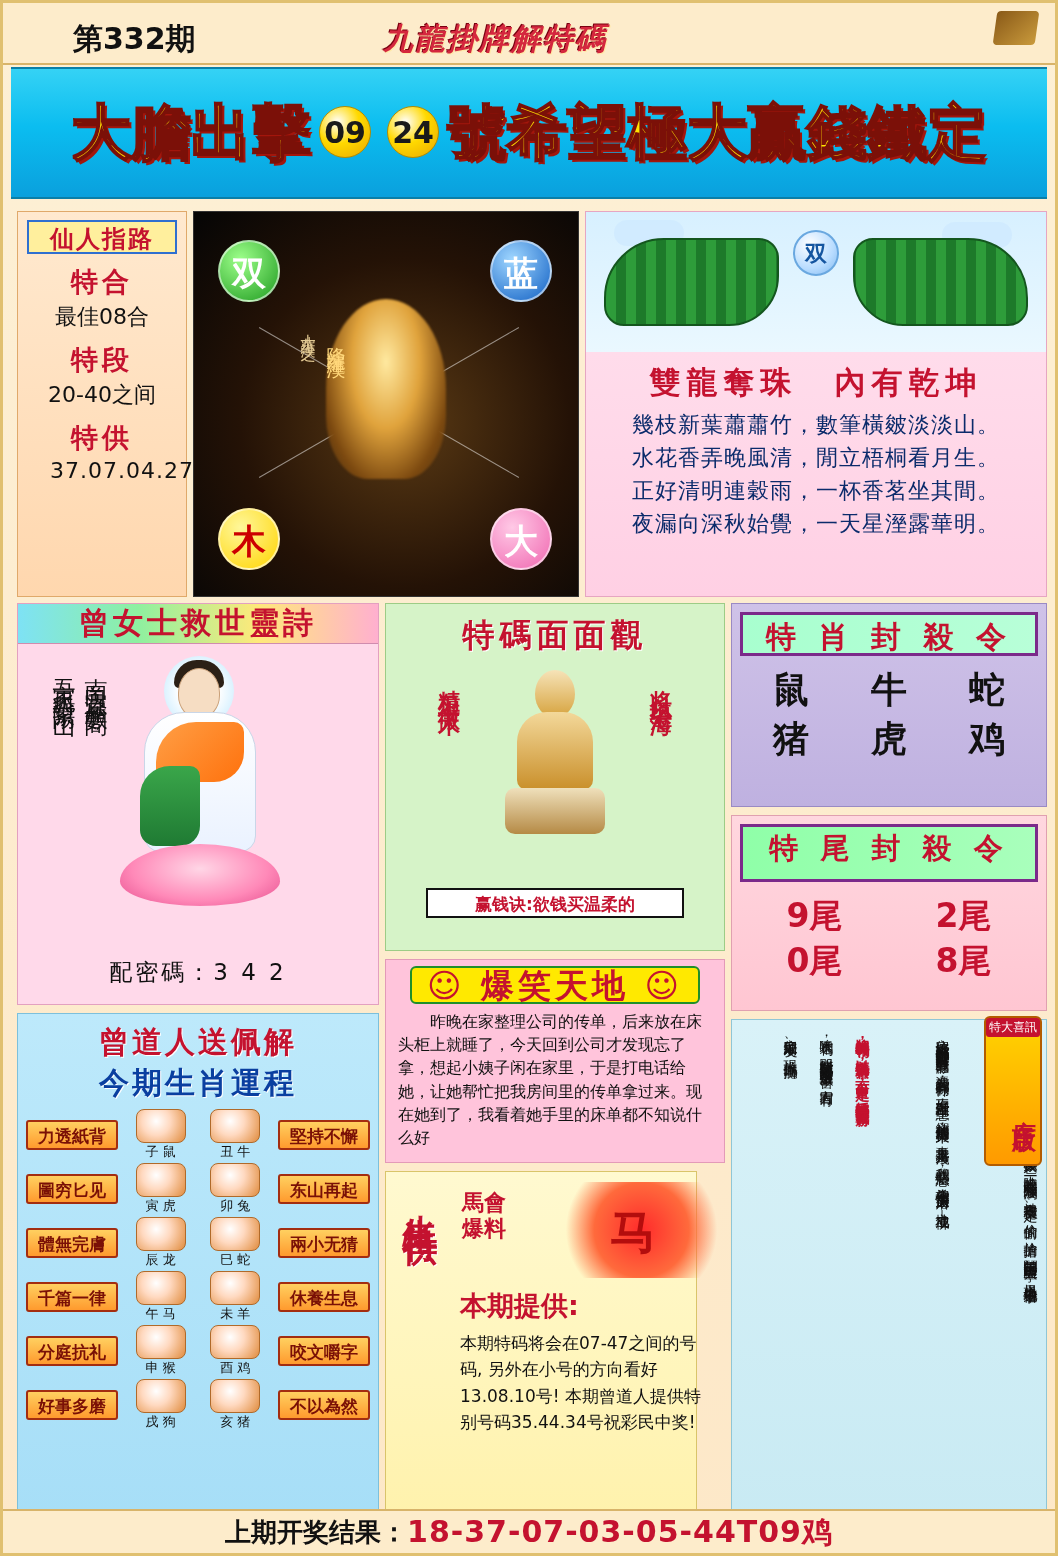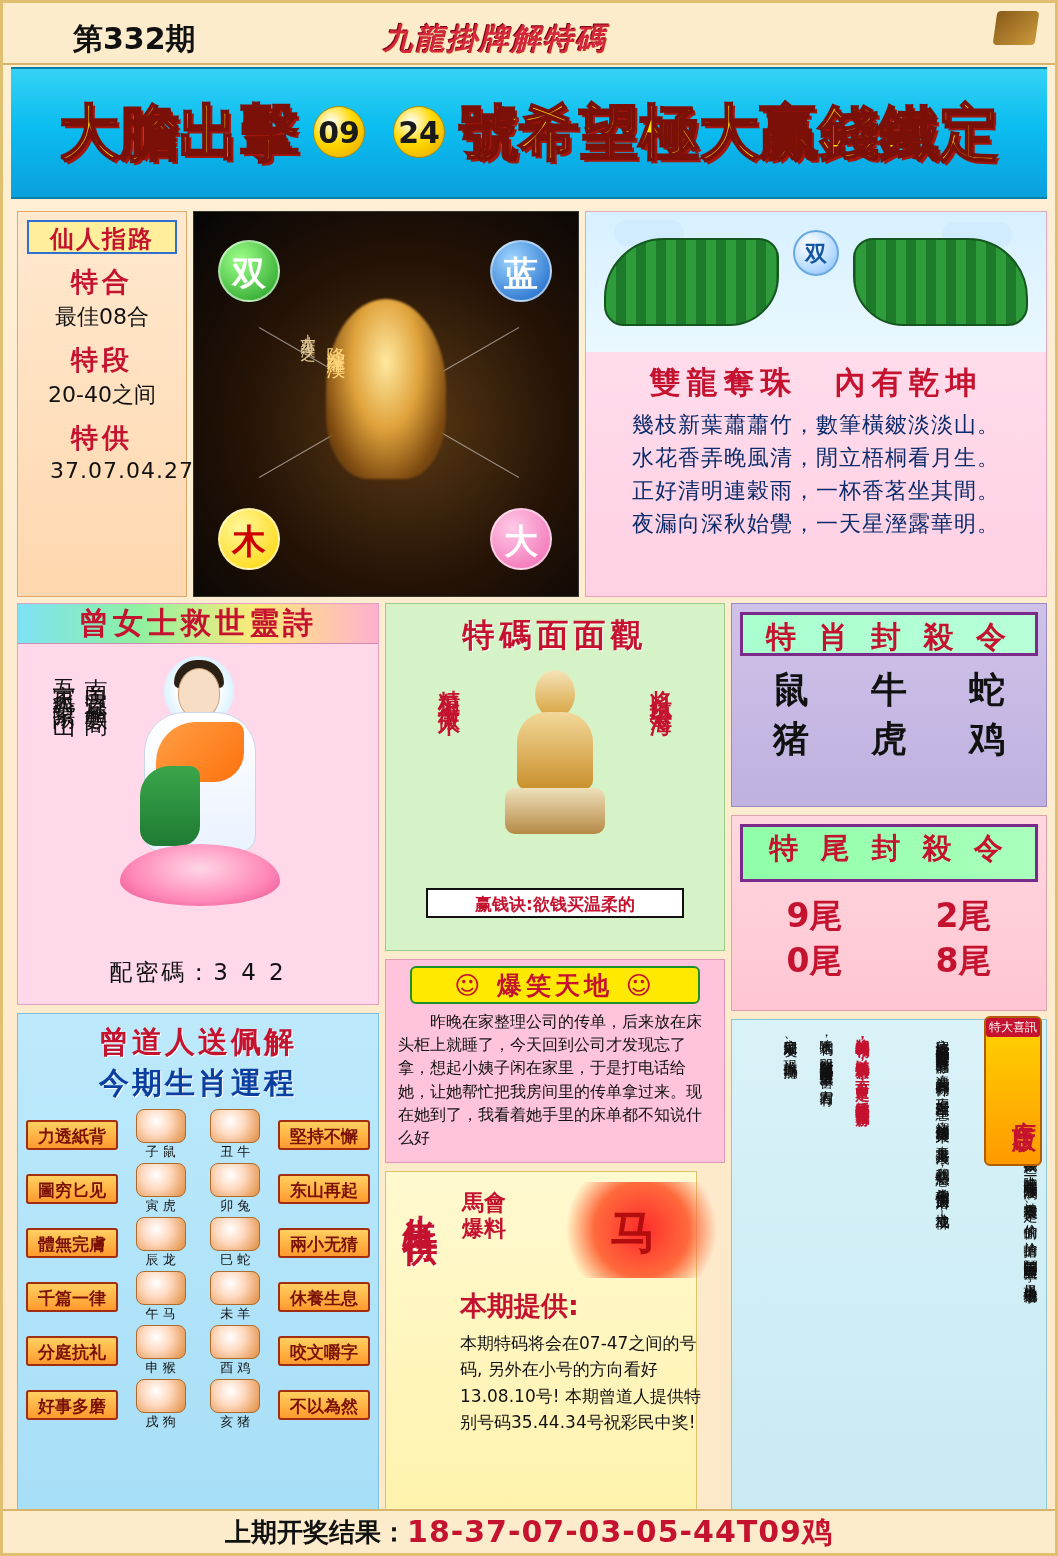--- a/index.html
+++ b/index.html
@@ -53,21 +53,21 @@
     font-size: 60px; font-weight: bold; color: #ffe400; white-space: nowrap;
     -webkit-text-stroke: 2px #7b1008;
     text-shadow: 3px 3px 0 #a3160c;
     font-family: "DejaVu Sans", sans-serif;
   }
   .ball {
     display: inline-block; width: 52px; height: 52px; border-radius: 50%;
     background: radial-gradient(circle at 35% 30%, #fff 0%, #ffd900 45%, #e8a600 100%);
     color: #1a1a1a; -webkit-text-stroke: 0;
     font-size: 30px; line-height: 52px; text-align: center;
-    text-shadow: none; vertical-align: 10px; margin: 0 14px;
+    text-shadow: none; vertical-align: 10px; margin: 0 8px;
     border: 1px solid #b58a00;
   }
   
   .left-panel {
     position: absolute; left: 14px; top: 208px; width: 170px; height: 386px;
     background: linear-gradient(180deg,#ffe9cf,#ffd7ae);
     border: 1px solid #e0a96a;
     text-align: center;
   }
   .lp-title {
@@ -256,21 +256,21 @@
     border-radius: 8px; border: 1px solid #b06a2a;
   }
   .zlabel { font-size: 13px; color: #111; }
   .card-joke {
     position: absolute; left: 382px; top: 956px; width: 340px; height: 204px;
     background: #ffc4db; border: 1px solid #e39ab8;
   }
   .joke-title {
     margin: 6px auto 2px; width: 290px; height: 38px; line-height: 36px; text-align: center;
     background: #ffe900; border: 2px solid #1f8f2a; border-radius: 6px;
-    color: #c4122f; font-size: 25px; font-weight: bold; letter-spacing: 4px;
+    color: #c4122f; font-size: 33px; font-weight: bold; letter-spacing: 4px;
   }
   .joke-body { padding: 4px 12px; font-size: 16px; color: #111; line-height: 1.45; text-indent: 2em;}
   .card-horse {
     position: absolute; left: 382px; top: 1168px; width: 312px; height: 360px;
     background: linear-gradient(180deg,#fff9d0,#fff2ab);
     border: 1px solid #d9c46a;
   }
   .horse-vtitle {
     position: absolute; left: 10px; top: 14px; writing-mode: vertical-rl;
     font-size: 35px; font-weight: bold; color: #c4122f; letter-spacing: 6px;

